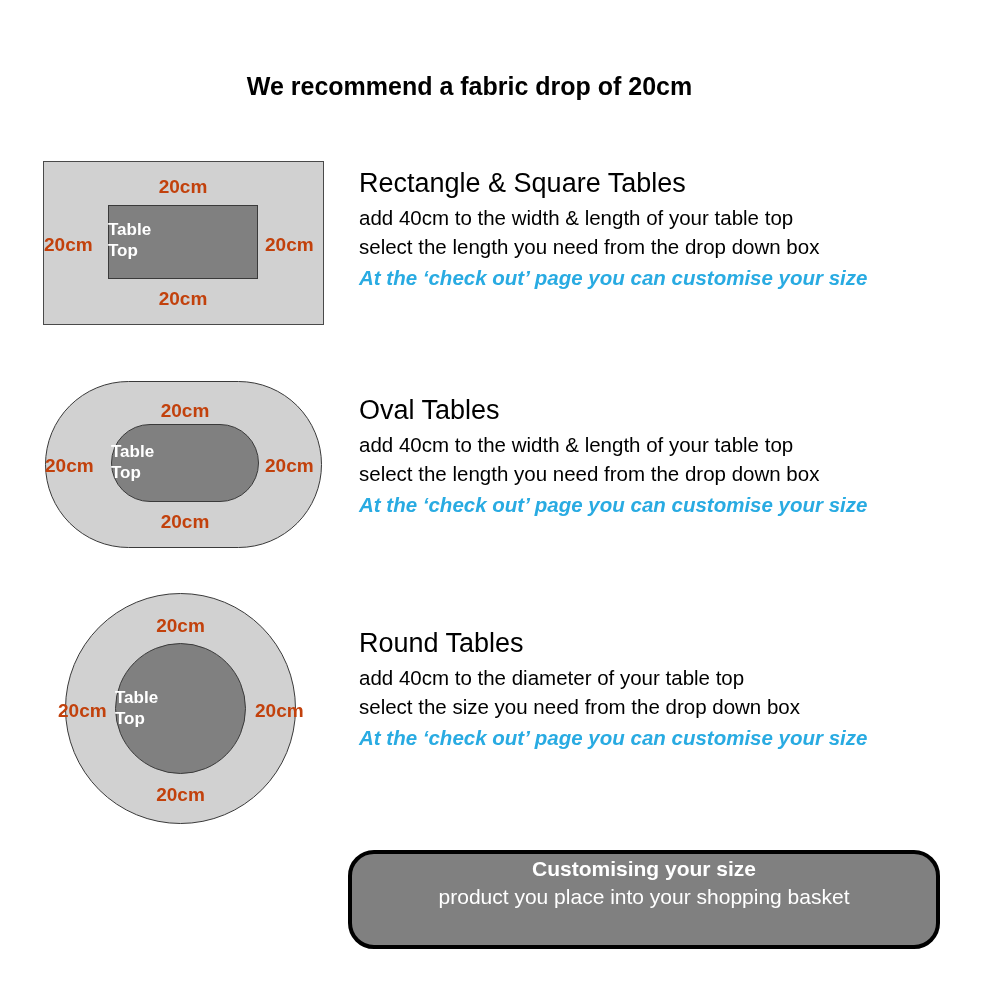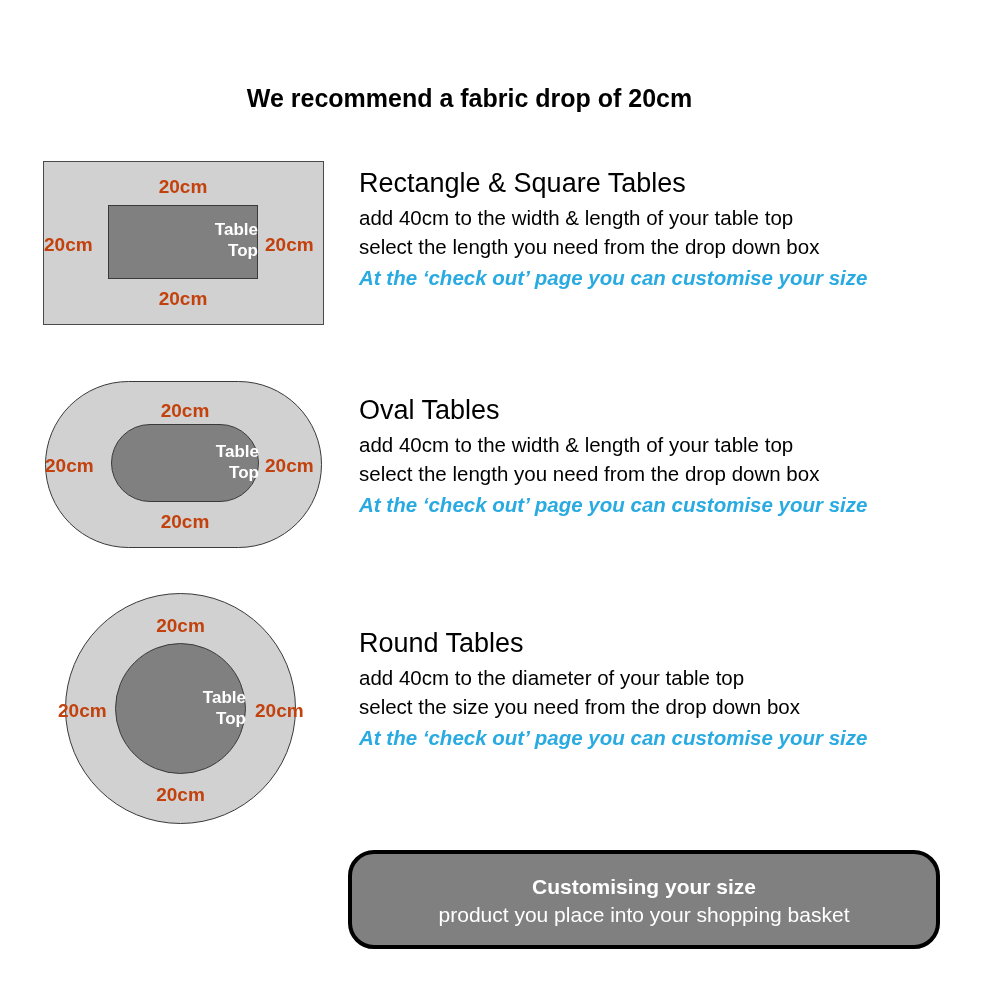--- a/index.html
+++ b/index.html
@@ -29,21 +29,21 @@
     top: 29px;
     width: 1000px;
     text-align: center;
     font-size: 35px;
     font-weight: bold;
     letter-spacing: -0.2px;
   }
   .subtitle {
     position: absolute;
     left: 0;
-    top: 84px;
+    top: 72px;
     width: 939px;
     text-align: center;
     font-size: 25px;
     font-weight: bold;
   }
 
   
   .section-text {
     position: absolute;
     left: 359px;
@@ -77,21 +77,21 @@
     font-weight: bold;
     color: #c2410c;
     white-space: nowrap;
     line-height: 1;
   }
   .toptext {
     position: absolute;
     color: #ffffff;
     font-size: 17px;
     font-weight: bold;
-    text-align: right;
+    text-align: left;
     line-height: 1.25;
     white-space: nowrap;
   }
 
   
   #rect-diagram {
     position: absolute;
     left: 43px;
     top: 161px;
     width: 281px;
@@ -177,21 +177,21 @@
     left: 348px;
     top: 850px;
     width: 592px;
     height: 99px;
     background: #808080;
     border: 4px solid #000000;
     border-radius: 26px;
     box-sizing: border-box;
     color: #ffffff;
     text-align: center;
-    padding-top: 20px;
+    padding-top: 2px;
   }
   #footer-title {
     font-size: 21px;
     font-weight: bold;
     line-height: 1.25;
   }
   #footer-body {
     font-size: 21px;
     font-weight: normal;
     line-height: 1.3;

